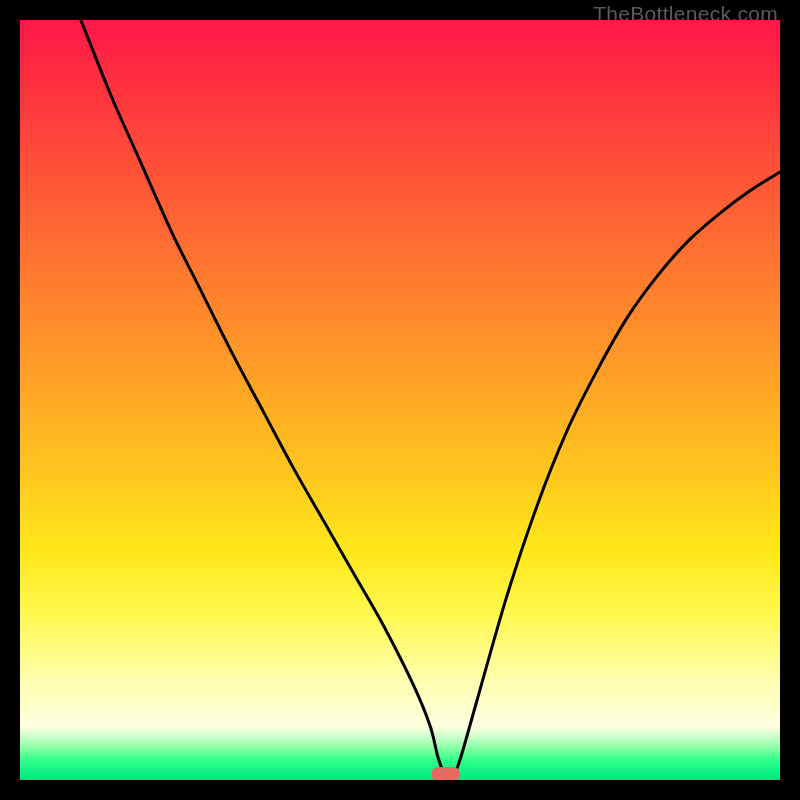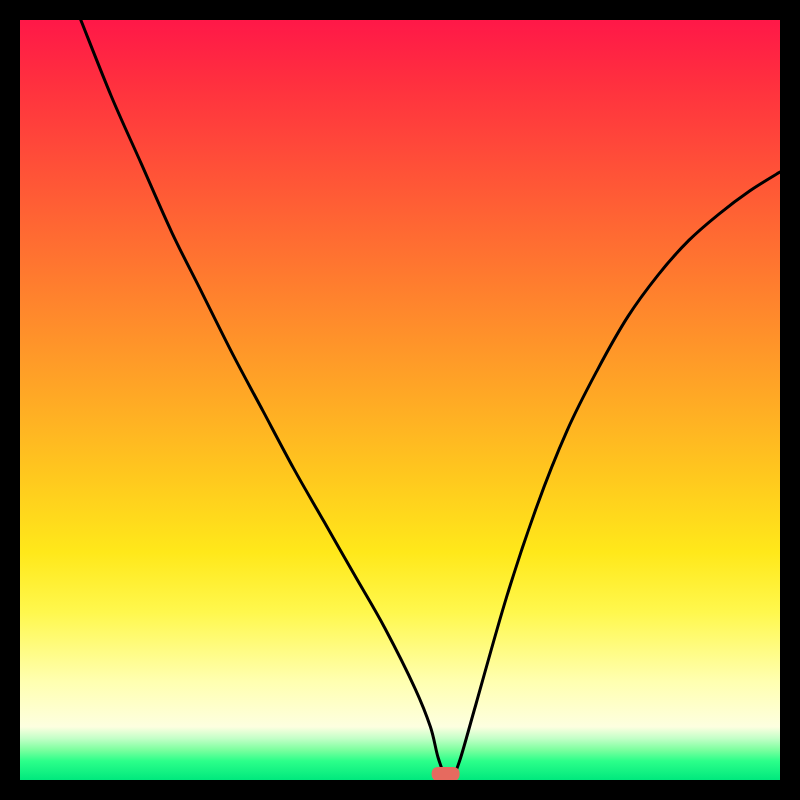--- a/index.html
+++ b/index.html
@@ -59,20 +59,21 @@
     font-weight: 500;
     letter-spacing: 0.3px;
     user-select: none;
     pointer-events: none;
   }
 </style>
 </head>
 <body>
 
 <div class="chart-container">
+  <div class="watermark">TheBottleneck.com</div>
   <div class="plot-area">
     <svg viewBox="0 0 760 760">
       <g>
         <path fill="none" stroke="#000" stroke-width="3" stroke-linecap="round" d="M 60.8 0.0 C 65.9 12.7, 81.1 51.9, 91.2 76.0 C 101.3 100.1, 111.5 121.6, 121.6 144.4 C 131.7 167.2, 141.9 191.3, 152.0 212.8 C 162.1 234.3, 172.3 253.3, 182.4 273.6 C 192.5 293.9, 202.7 314.8, 212.8 334.4 C 222.9 354.0, 233.1 372.4, 243.2 391.4 C 253.3 410.4, 263.5 430.0, 273.6 448.4 C 283.7 466.8, 293.9 483.9, 304.0 501.6 C 314.1 519.3, 324.3 537.1, 334.4 554.8 C 344.5 572.5, 354.7 589.0, 364.8 608.0 C 374.9 627.0, 387.6 652.3, 395.2 668.8 C 402.8 685.3, 406.6 695.4, 410.4 706.8 C 414.2 718.2, 415.5 729.0, 418.0 737.2 C 420.5 745.4, 423.1 753.0, 425.6 756.2 C 428.1 759.4, 430.7 759.4, 433.2 756.2 C 435.7 753.0, 437.0 749.2, 440.8 737.2 C 444.6 725.2, 448.4 710.6, 456.0 684.0 C 463.6 657.4, 476.3 610.5, 486.4 577.6 C 496.5 544.7, 506.7 514.3, 516.8 486.4 C 526.9 458.5, 537.1 433.2, 547.2 410.4 C 557.3 387.6, 567.5 368.6, 577.6 349.6 C 587.7 330.6, 597.9 312.2, 608.0 296.4 C 618.1 280.6, 628.3 267.3, 638.4 254.6 C 648.5 241.9, 658.7 230.5, 668.8 220.4 C 678.9 210.3, 689.1 202.0, 699.2 193.8 C 709.3 185.6, 719.5 178.0, 729.6 171.0 C 739.7 164.0, 754.9 155.2, 760.0 152.0" id="curve-path"></path>
       </g>
       <g>
         <rect id="marker-rect" rx="6" ry="6" fill="#e66a5f" width="28" height="14" x="411.6" y="746.9"></rect>
       </g>
     </svg>
   </div>

